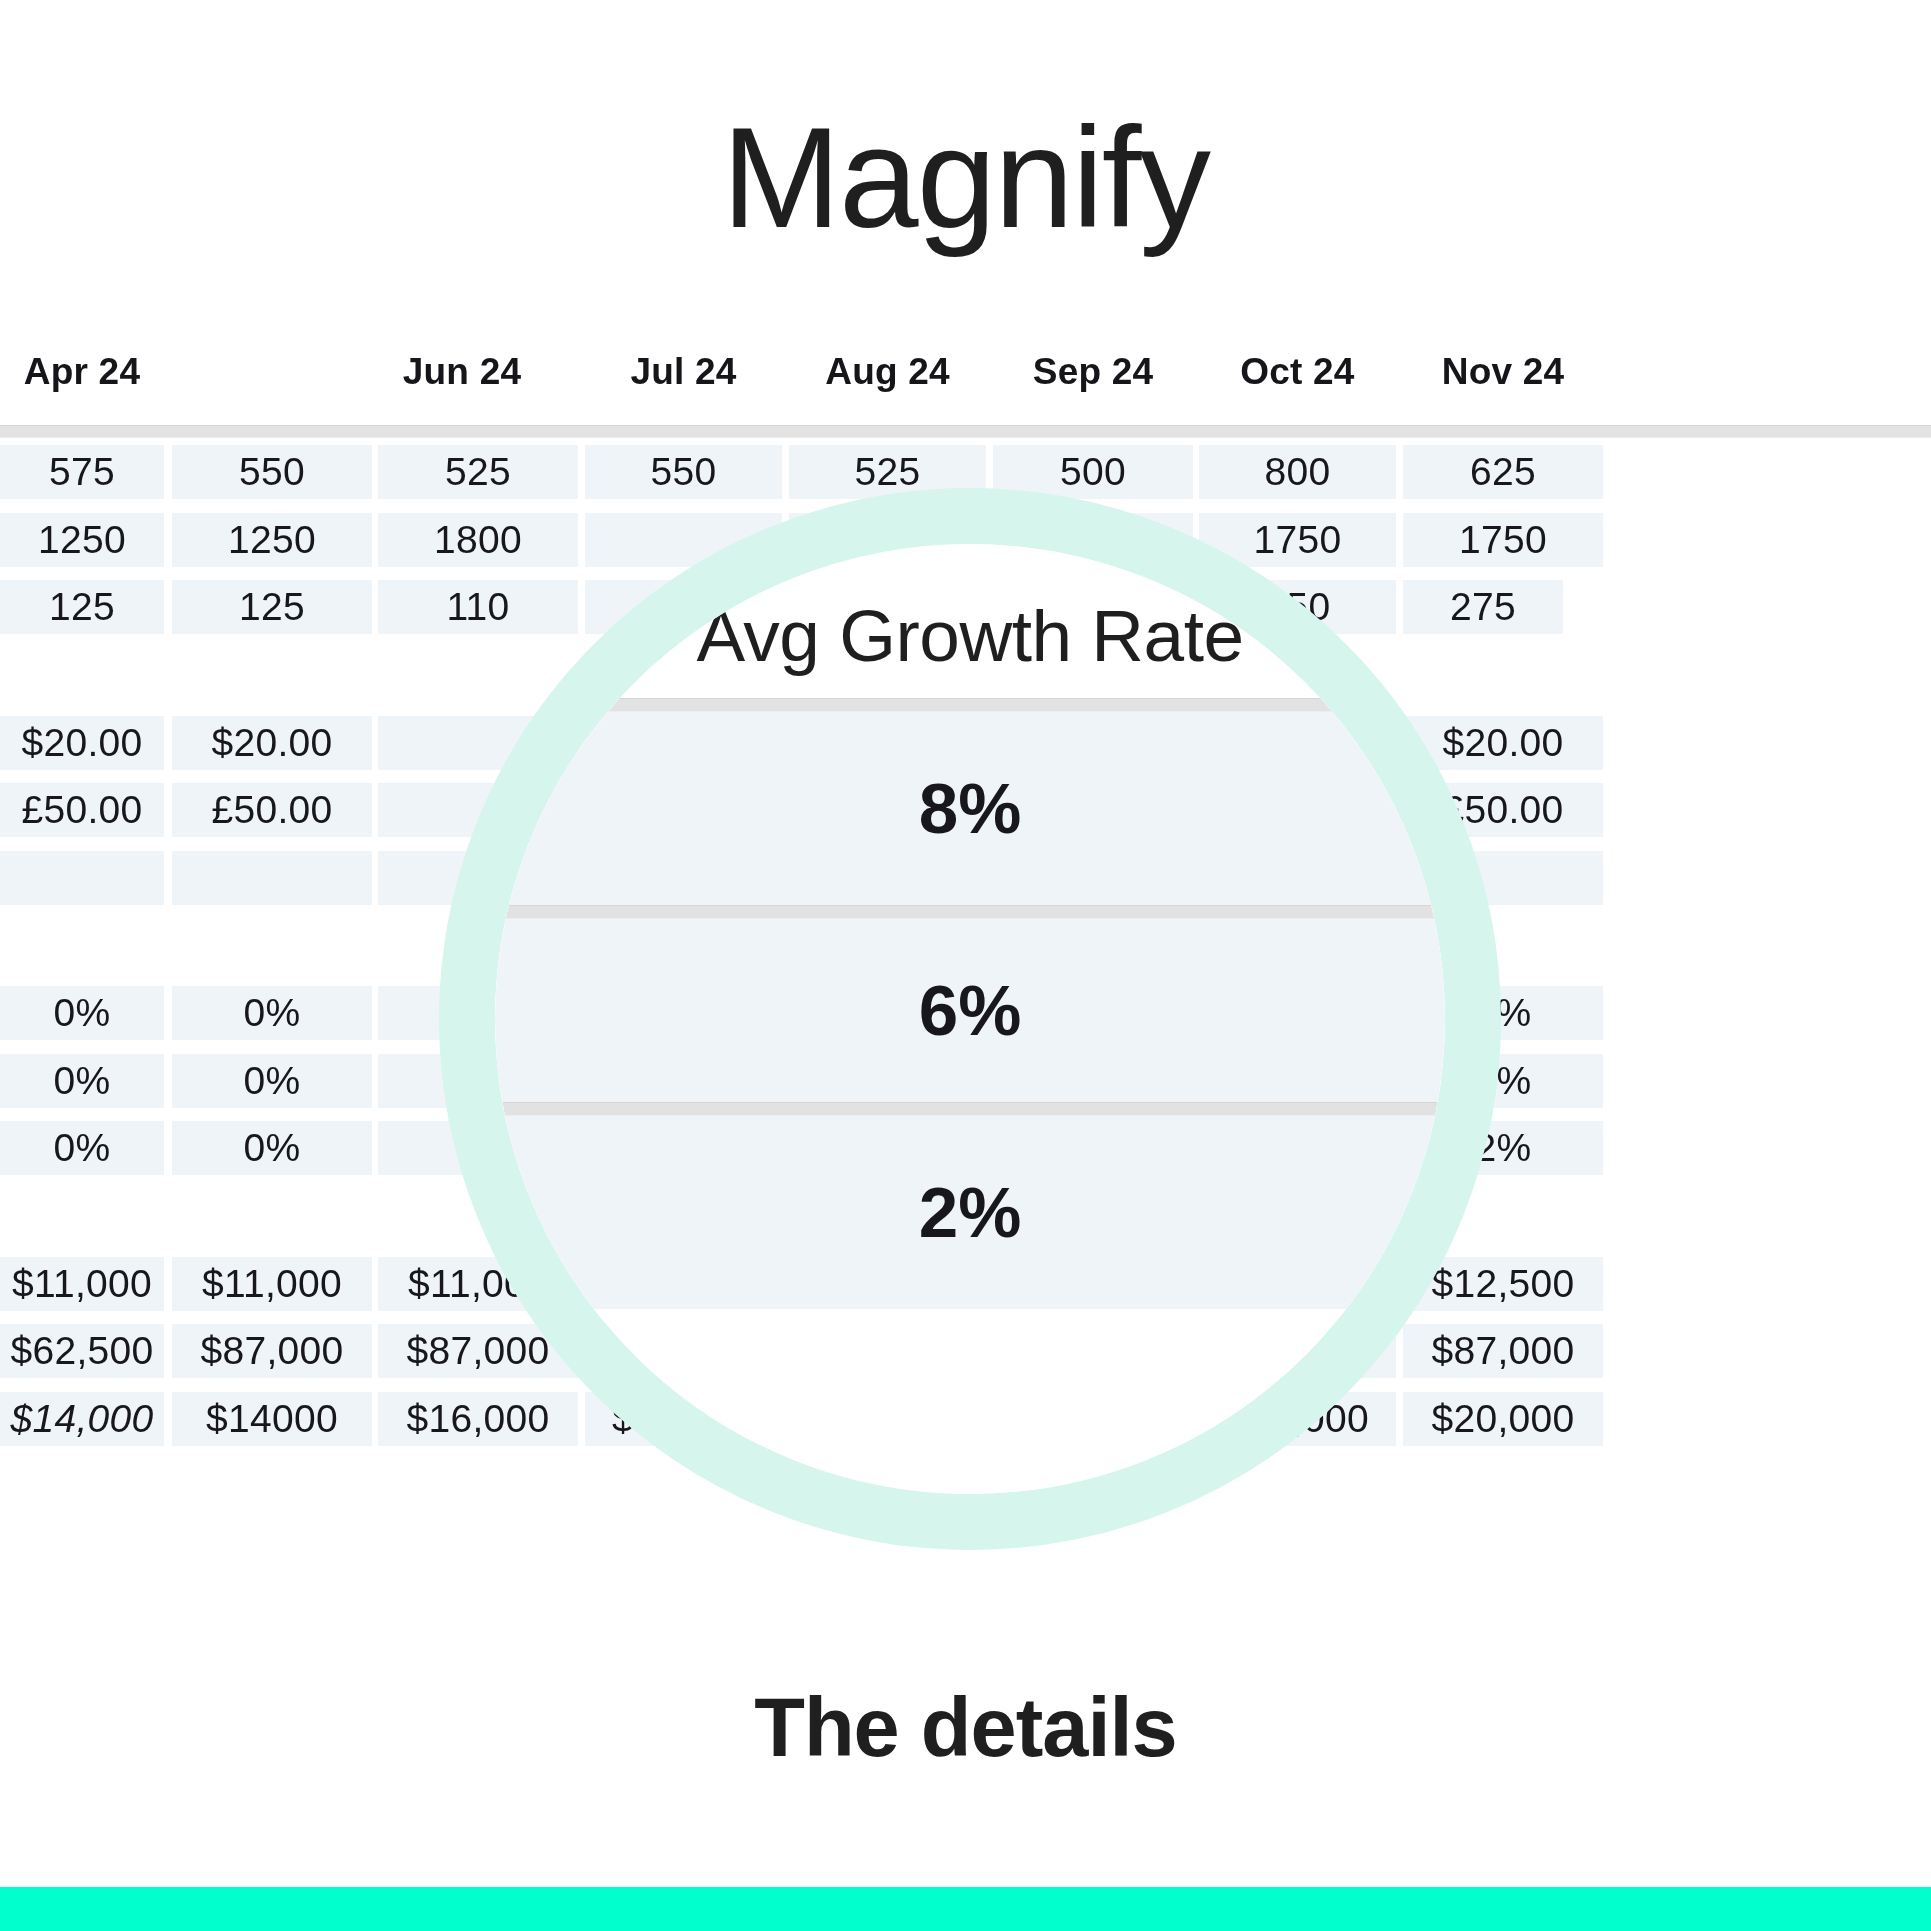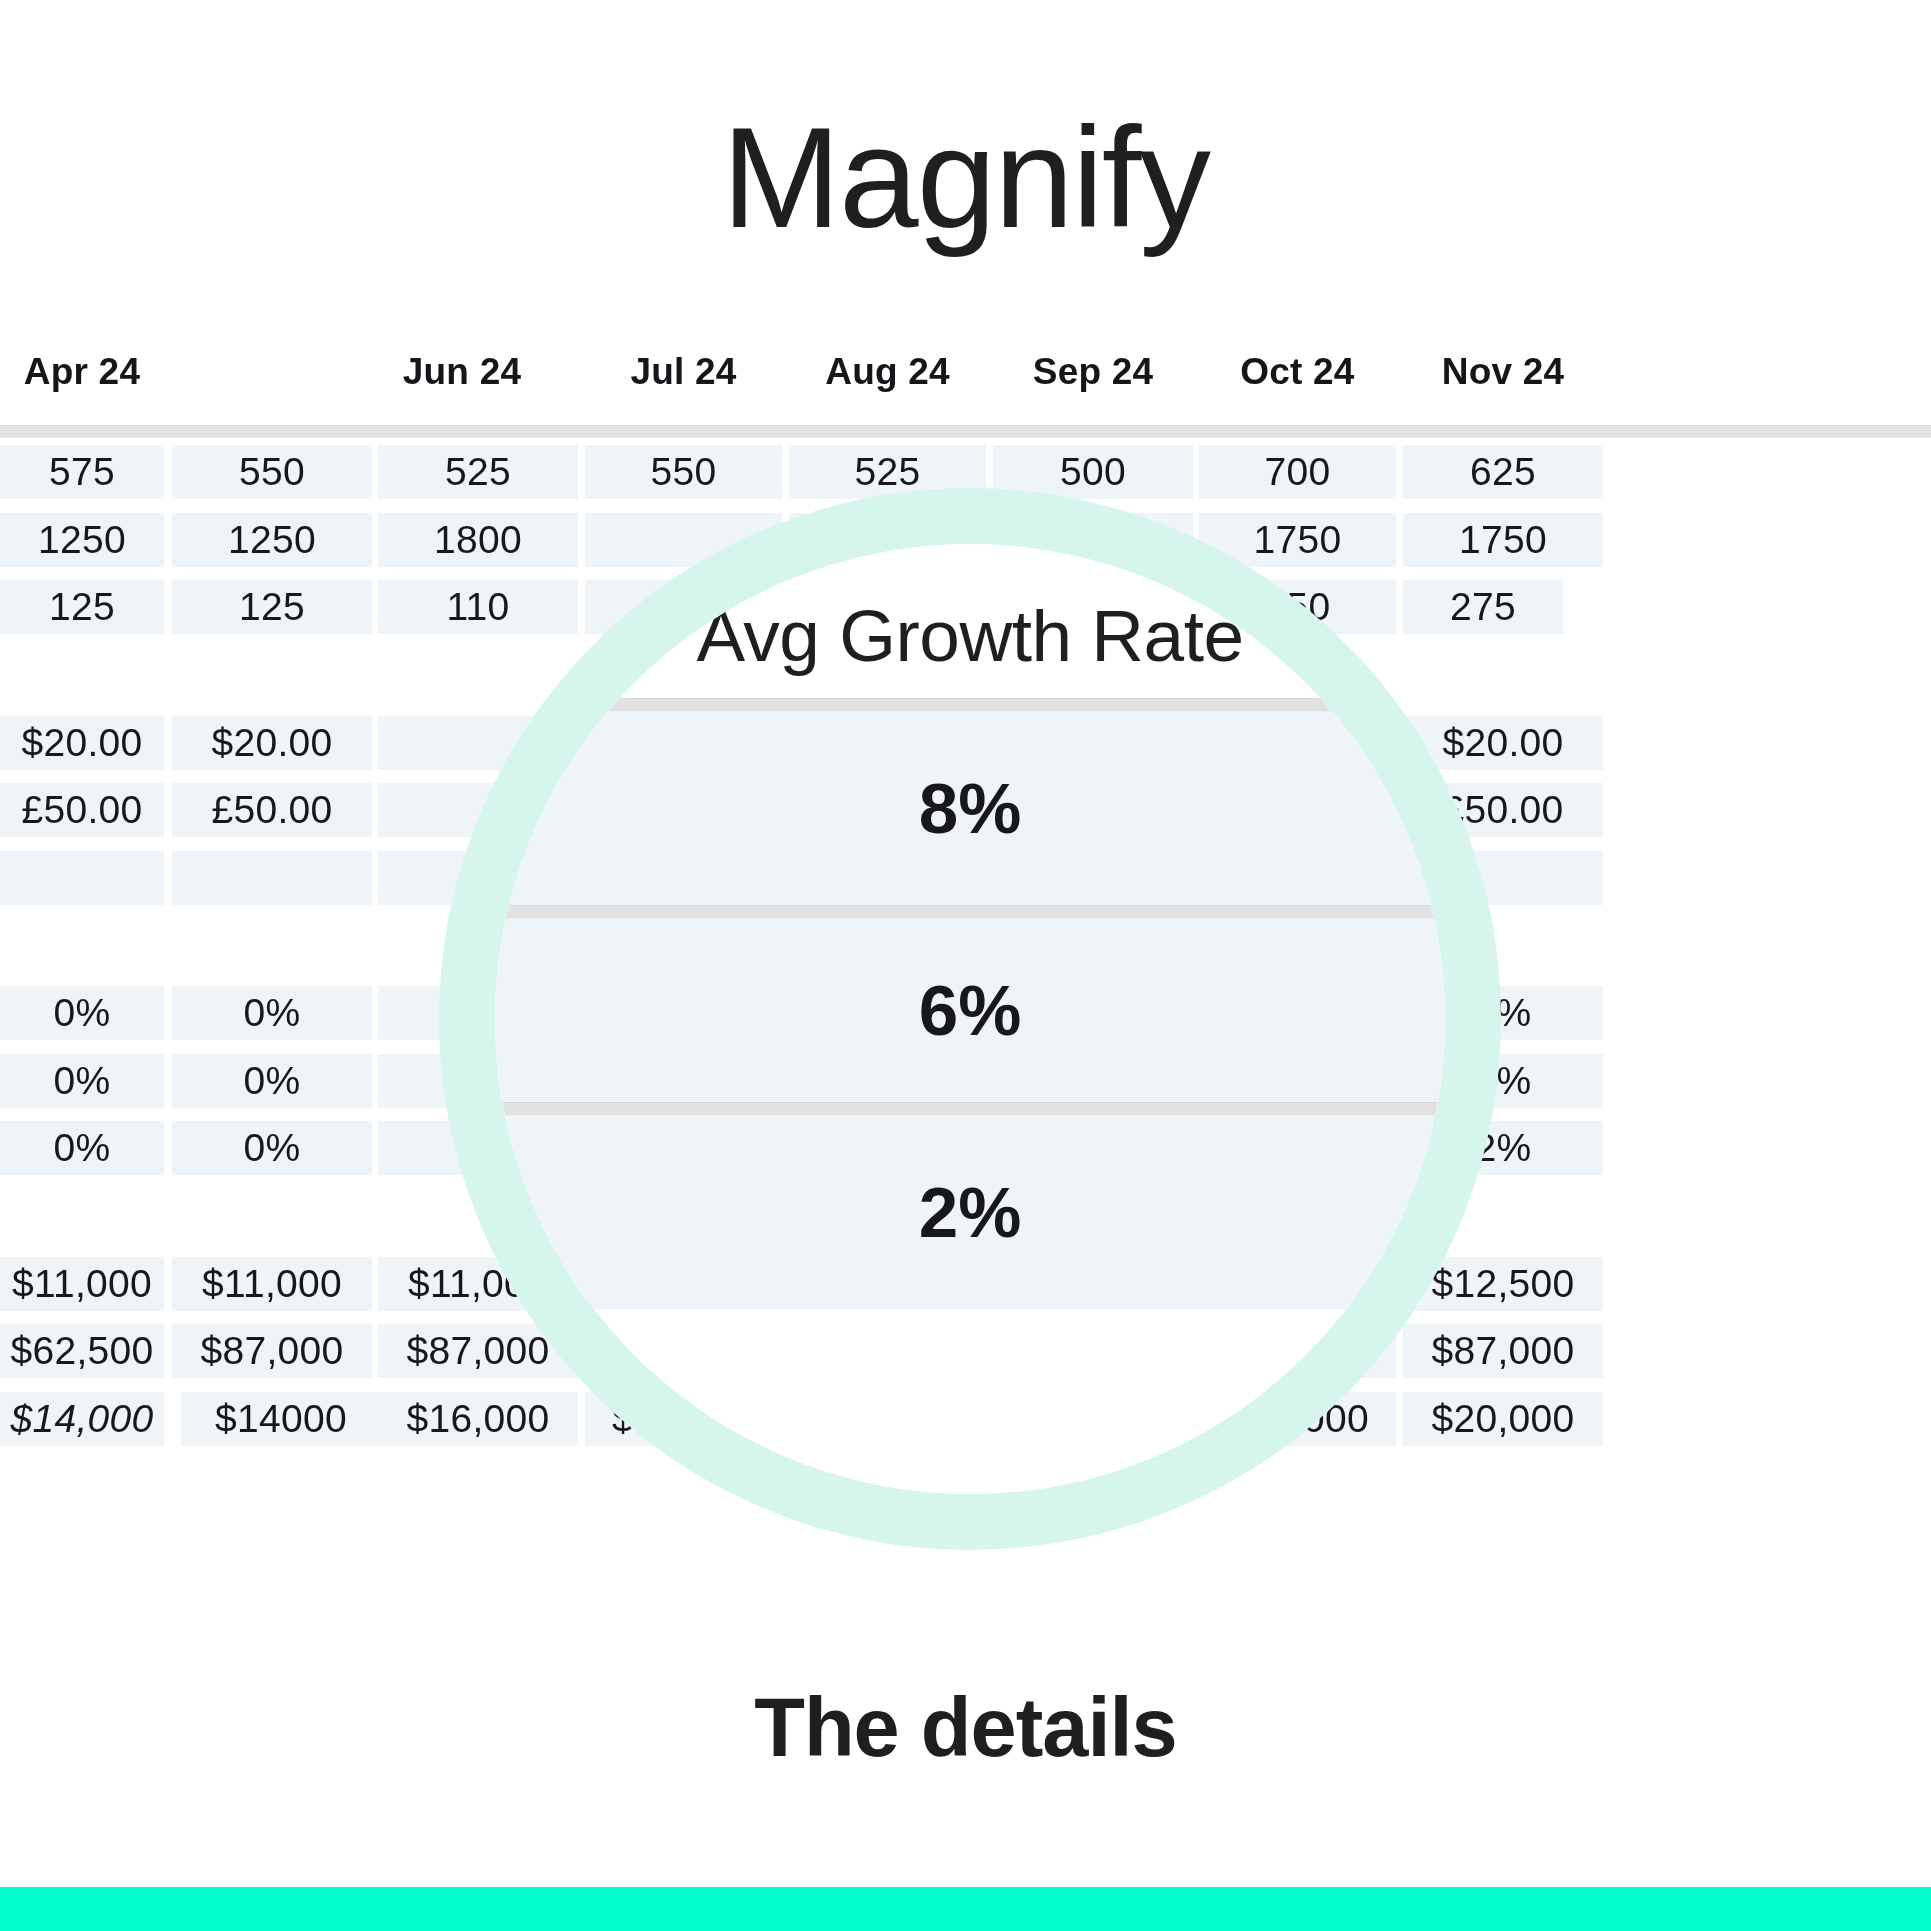--- a/index.html
+++ b/index.html
@@ -129,21 +129,21 @@
   <div class="header-rule"></div>
 
   <div class="grid" id="grid">
       <div class="grid-row">
         <div class="cell" style="left: 0px; width: 164px;">575</div>
         <div class="cell" style="left: 172px; width: 200px;">550</div>
         <div class="cell" style="left: 378px; width: 200px;">525</div>
         <div class="cell" style="left: 585px; width: 197px;">550</div>
         <div class="cell" style="left: 789px; width: 197px;">525</div>
         <div class="cell" style="left: 993px; width: 200px;">500</div>
-        <div class="cell" style="left: 1199px; width: 197px;">700</div>
+        <div class="cell" style="left: 1199px; width: 197px;">800</div>
         <div class="cell" style="left: 1403px; width: 200px;">625</div>
       </div>
       <div class="grid-row">
         <div class="cell" style="left: 0px; width: 164px;">1250</div>
         <div class="cell" style="left: 172px; width: 200px;">1250</div>
         <div class="cell" style="left: 378px; width: 200px;">1800</div>
         <div class="cell empty" style="left: 585px; width: 197px;"></div>
         <div class="cell empty" style="left: 789px; width: 197px;"></div>
         <div class="cell" style="left: 993px; width: 200px;">2000</div>
         <div class="cell" style="left: 1199px; width: 197px;">1750</div>
@@ -237,21 +237,21 @@
         <div class="cell" style="left: 172px; width: 200px;">$87,000</div>
         <div class="cell" style="left: 378px; width: 200px;">$87,000</div>
         <div class="cell empty" style="left: 585px; width: 197px;"></div>
         <div class="cell empty" style="left: 789px; width: 197px;"></div>
         <div class="cell" style="left: 993px; width: 200px;">$87,000</div>
         <div class="cell" style="left: 1199px; width: 197px;">$87,000</div>
         <div class="cell" style="left: 1403px; width: 200px;">$87,000</div>
       </div>
       <div class="grid-row">
         <div class="cell" style="left: 0px; width: 164px; font-style: italic;">$14,000</div>
-        <div class="cell" style="left: 181px; width: 200px;">$14000</div>
+        <div class="cell" style="left: 172px; width: 200px;">$14000</div>
         <div class="cell" style="left: 378px; width: 200px;">$16,000</div>
         <div class="cell" style="left: 585px; width: 197px;">$12,000</div>
         <div class="cell" style="left: 789px; width: 197px;">$27,000</div>
         <div class="cell" style="left: 993px; width: 200px;">$44,000</div>
         <div class="cell" style="left: 1199px; width: 197px;">$26,000</div>
         <div class="cell" style="left: 1403px; width: 200px;">$20,000</div>
       </div>
     </div>
 </div>
 

